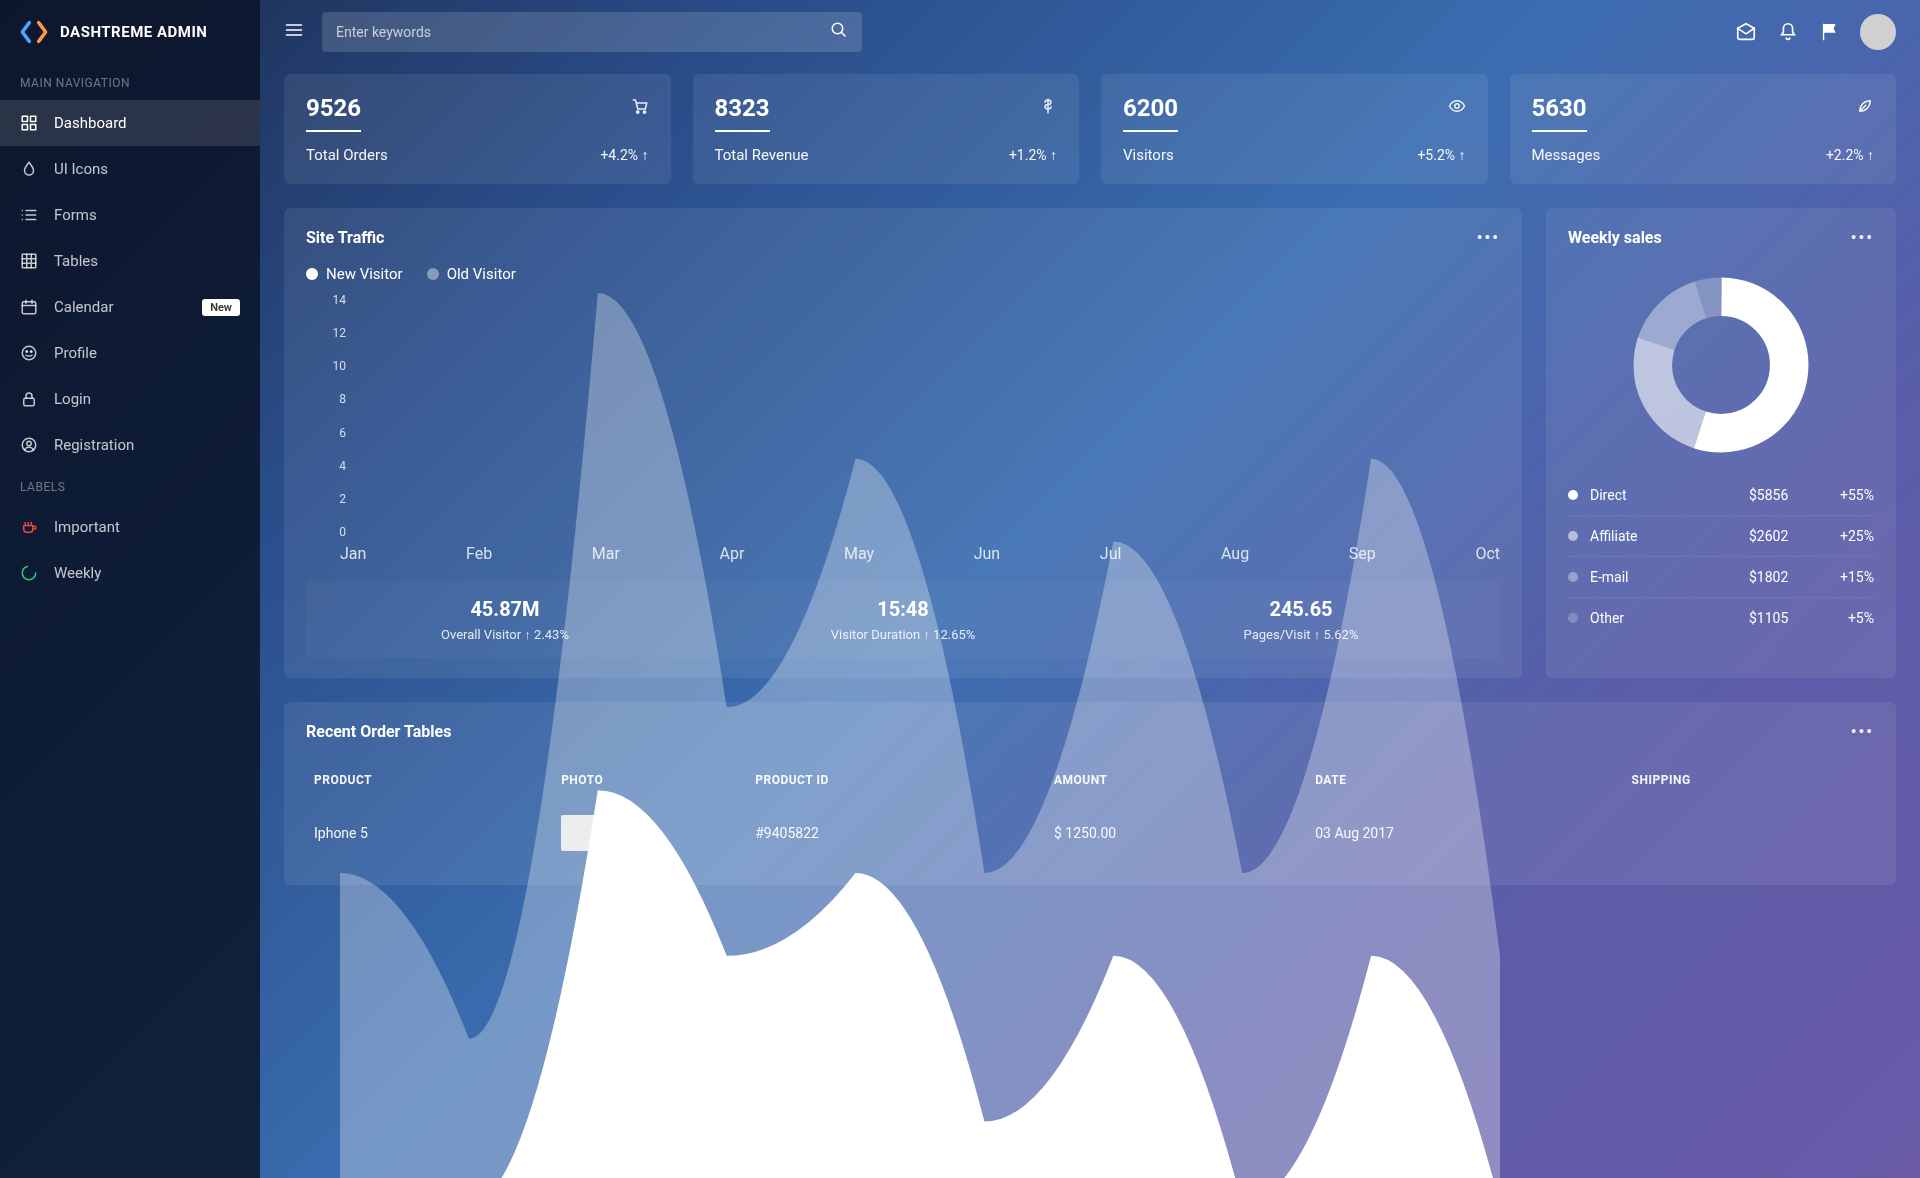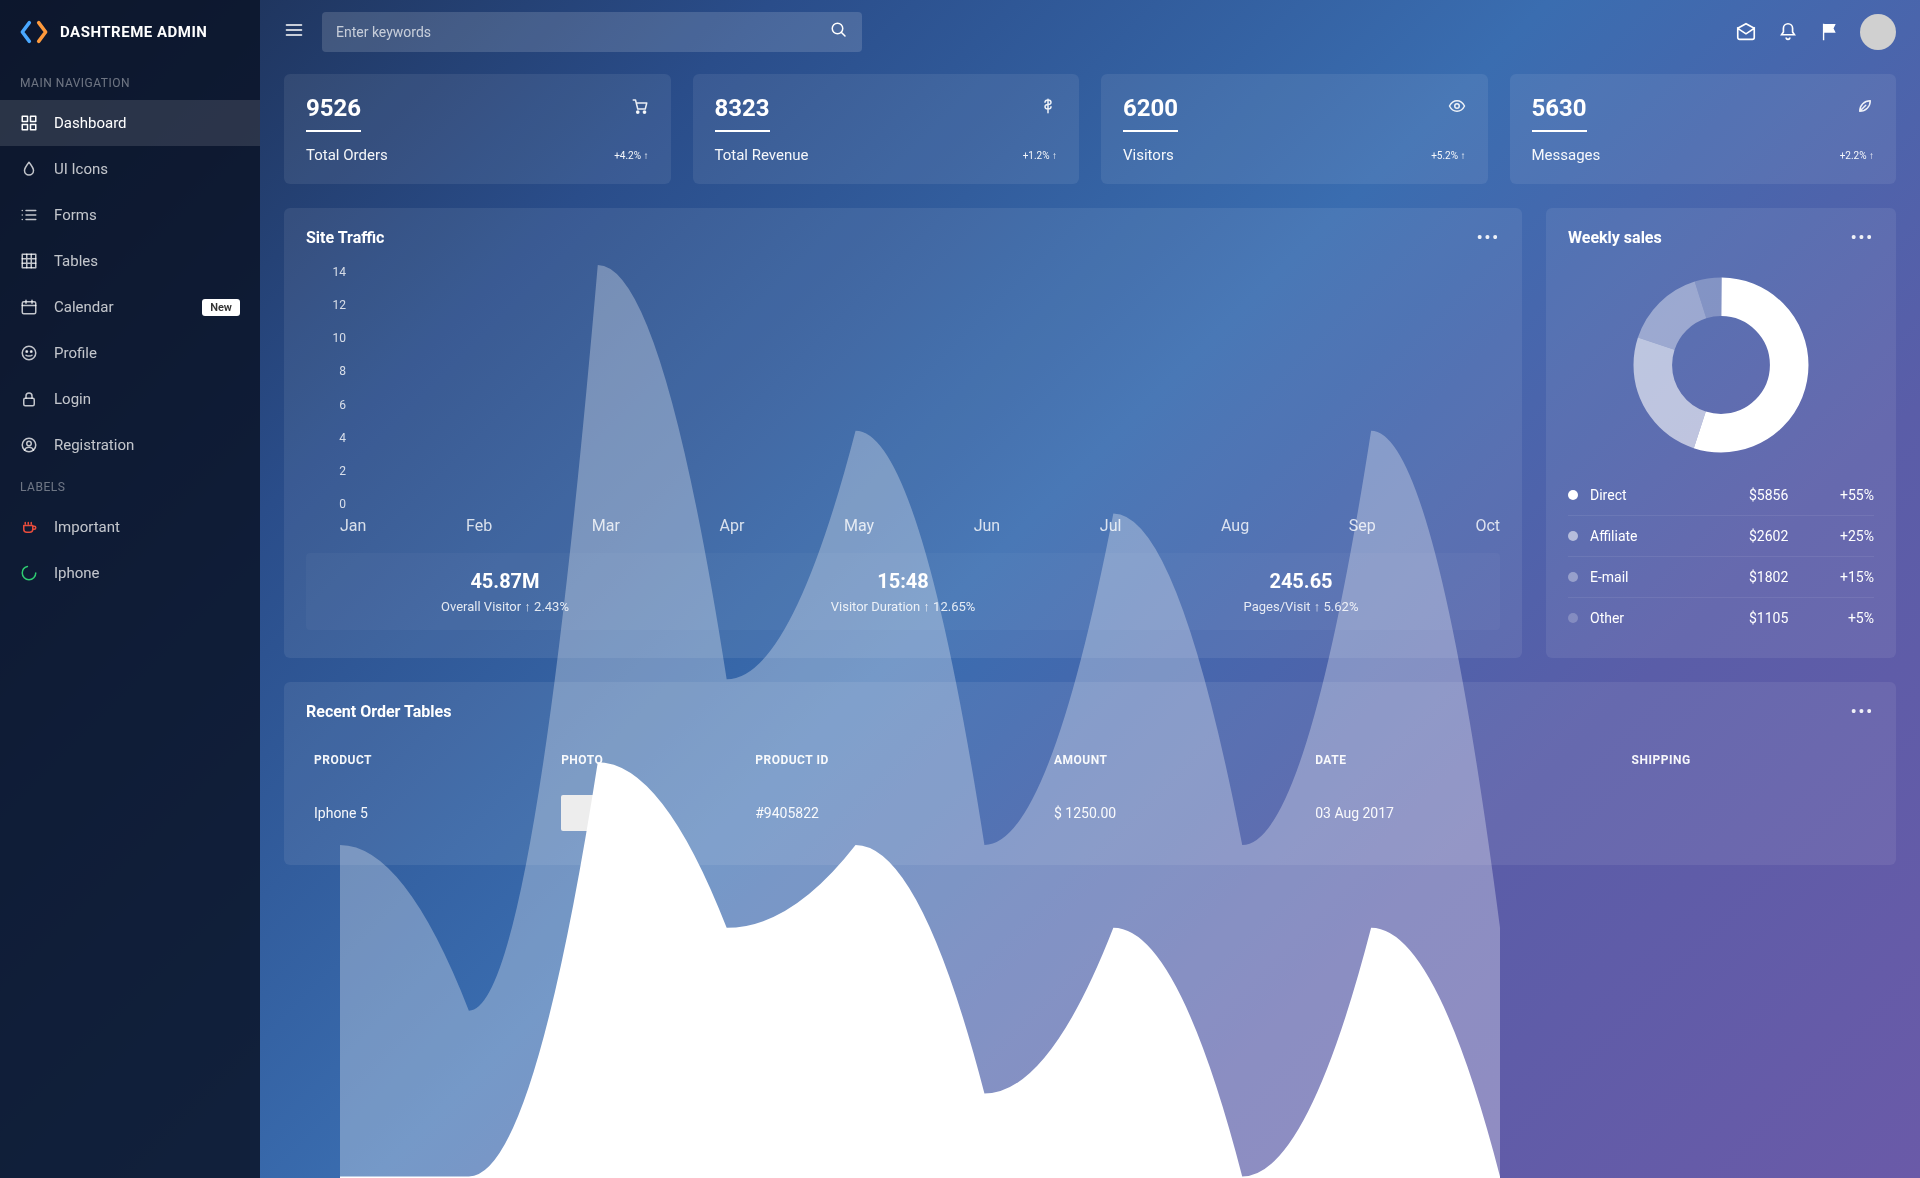--- a/index.html
+++ b/index.html
@@ -95,21 +95,21 @@
   background: rgba(255,255,255,0.08);
   border-radius: 6px;
   padding: 20px 22px;
 }
 .stat-top { display:flex; justify-content:space-between; align-items:center; margin-bottom:8px;}
 .stat-value { font-size:24px; font-weight:700; }
 .stat-icon { font-size:20px; color: rgba(255,255,255,0.9); }
 .stat-divider { height:2px; width:55px; background:#fff; margin-bottom:14px; }
 .stat-bottom { display:flex; justify-content:space-between; align-items:center; font-size:15px; }
 .stat-label { color: rgba(255,255,255,0.95); }
-.stat-delta { color: rgba(255,255,255,0.95); font-size:10px;text-align:center; }
+.stat-delta { color: rgba(255,255,255,0.95); font-size:14px;text-align:center; }
 .mid-row { display:flex; gap:24px; }
 .panel {
   background: rgba(255,255,255,0.08);
   border-radius:6px;
   padding: 20px 22px;
 }
 .panel-header { display:flex; justify-content:space-between; align-items:center; margin-bottom:18px; }
 .panel-title { font-size:16px; font-weight:700; }
 .panel-more { cursor:pointer; letter-spacing:2px; font-weight:700; color:rgba(255,255,255,0.9); }
 .traffic-panel { flex: 1; display:flex; flex-direction:column; }
@@ -243,21 +243,21 @@
             </svg>
           </span>
           <span>Important</span>
         </div>
         <div class="nav-item">
           <span class="nav-icon icon-warning">
             <svg class="" width="18" height="18" viewBox="0 0 24 24" fill="none" stroke="currentColor" stroke-width="2" stroke-linecap="round" stroke-linejoin="round">
               <circle cx="12" cy="12" r="9" stroke-dasharray="40 20"></circle>
             </svg>
           </span>
-          <span>Iphone</span>
+          <span>Weekly</span>
         </div>
       </div>
   </aside>
 
   <div class="main">
     <div class="topbar">
       <span class="menu-toggle">
         <svg width="20" height="20" viewBox="0 0 24 24">
             <path d="M3 6h18M3 12h18M3 18h18" stroke="#fff" stroke-width="2" stroke-linecap="round"></path>
           </svg>
@@ -347,20 +347,30 @@
               <span class="stat-delta">+2.2% ↑</span>
             </div>
           </div>
         </div>
 
       <div class="mid-row">
         <div class="panel traffic-panel">
           <div class="panel-header">
             <div class="panel-title">Site Traffic</div>
             <div class="panel-more">•••</div>
+          </div>
+          <div class="legend">
+            <div class="legend-item">
+                <span class="legend-dot" style="background:#fff"></span>
+                <span>New Visitor</span>
+              </div>
+            <div class="legend-item">
+                <span class="legend-dot" style="background:rgba(255,255,255,0.4)"></span>
+                <span>Old Visitor</span>
+              </div>
           </div>
           <div class="chart-area">
             <div class="y-axis" id="y-axis">
                 <span>14</span>
                 <span>12</span>
                 <span>10</span>
                 <span>8</span>
                 <span>6</span>
                 <span>4</span>
                 <span>2</span>

